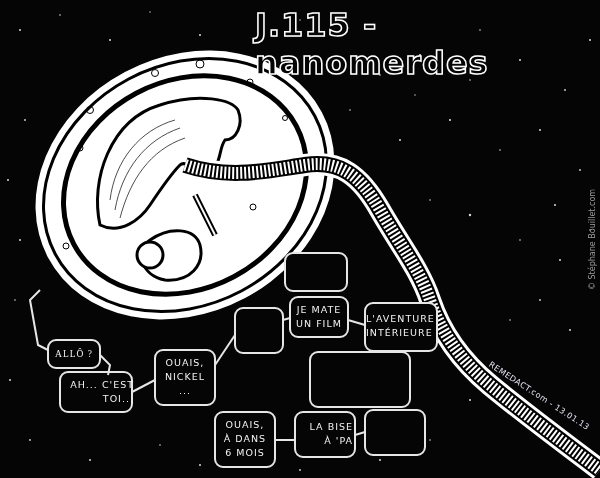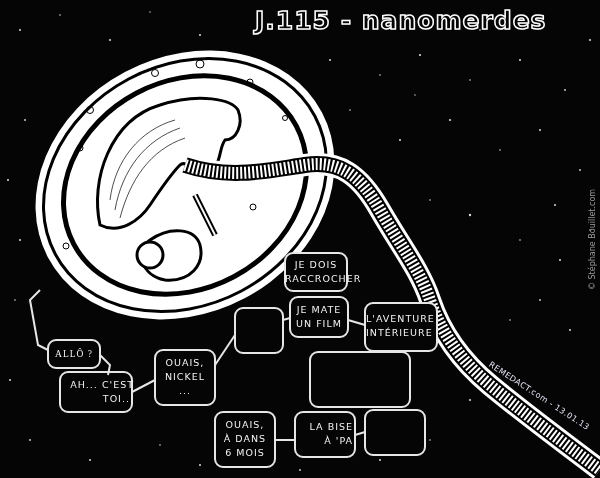--- a/index.html
+++ b/index.html
@@ -5,21 +5,21 @@
   html, body { margin: 0; padding: 0; background: #000; }
   #canvas {
     position: relative; width: 600px; height: 478px; overflow: hidden;
     background: #050505;
     font-family: "DejaVu Sans", sans-serif;
   }
   svg.scene { position: absolute; left: 0; top: 0; }
   .title {
     position: absolute; left: 255px; top: 6px;
     color: #000; font-family: "DejaVu Sans", sans-serif;
-    font-size: 25px; font-weight: bold; letter-spacing: 1px;
+    font-size: 32px; font-weight: bold; letter-spacing: 1px;
     -webkit-text-stroke: 1.5px #fff; color: #050505;
     text-shadow: 0 0 1px #fff;
   }
   .bubble-text {
     position: absolute; color: #f2f2f2;
     font-family: "DejaVu Sans", sans-serif; font-size: 9.5px;
     line-height: 14px; text-transform: uppercase; letter-spacing: 1px;
     text-align: center; white-space: pre-line;
   }
   .signature {
@@ -152,22 +152,20 @@
   </svg>
 
   <div class="title">J.115 - nanomerdes</div>
 
   <div class="bubble-text" style="left:52px;top:347px;width:44px;font-family:Liberation Serif, serif;">Allô ?</div>
   <div class="bubble-text" style="left:66px;top:378px;width:68px;text-align:right;">Ah... c'est
 toi...</div>
   <div class="bubble-text" style="left:157px;top:356px;width:56px;">Ouais,
 nickel
 ...</div>
-  <div class="bubble-text" style="left:285px;top:258px;width:62px;">Je dois
-raccrocher</div>
   <div class="bubble-text" style="left:291px;top:303px;width:56px;">Je mate
 un film</div>
   <div class="bubble-text" style="left:366px;top:312px;width:58px;">L'aventure
 intérieure</div>
   <div class="bubble-text" style="left:217px;top:418px;width:56px;">Ouais,
 à dans
 6 mois</div>
   <div class="bubble-text" style="left:297px;top:420px;width:56px;text-align:right;">La bise
 à 'pa</div>
 

